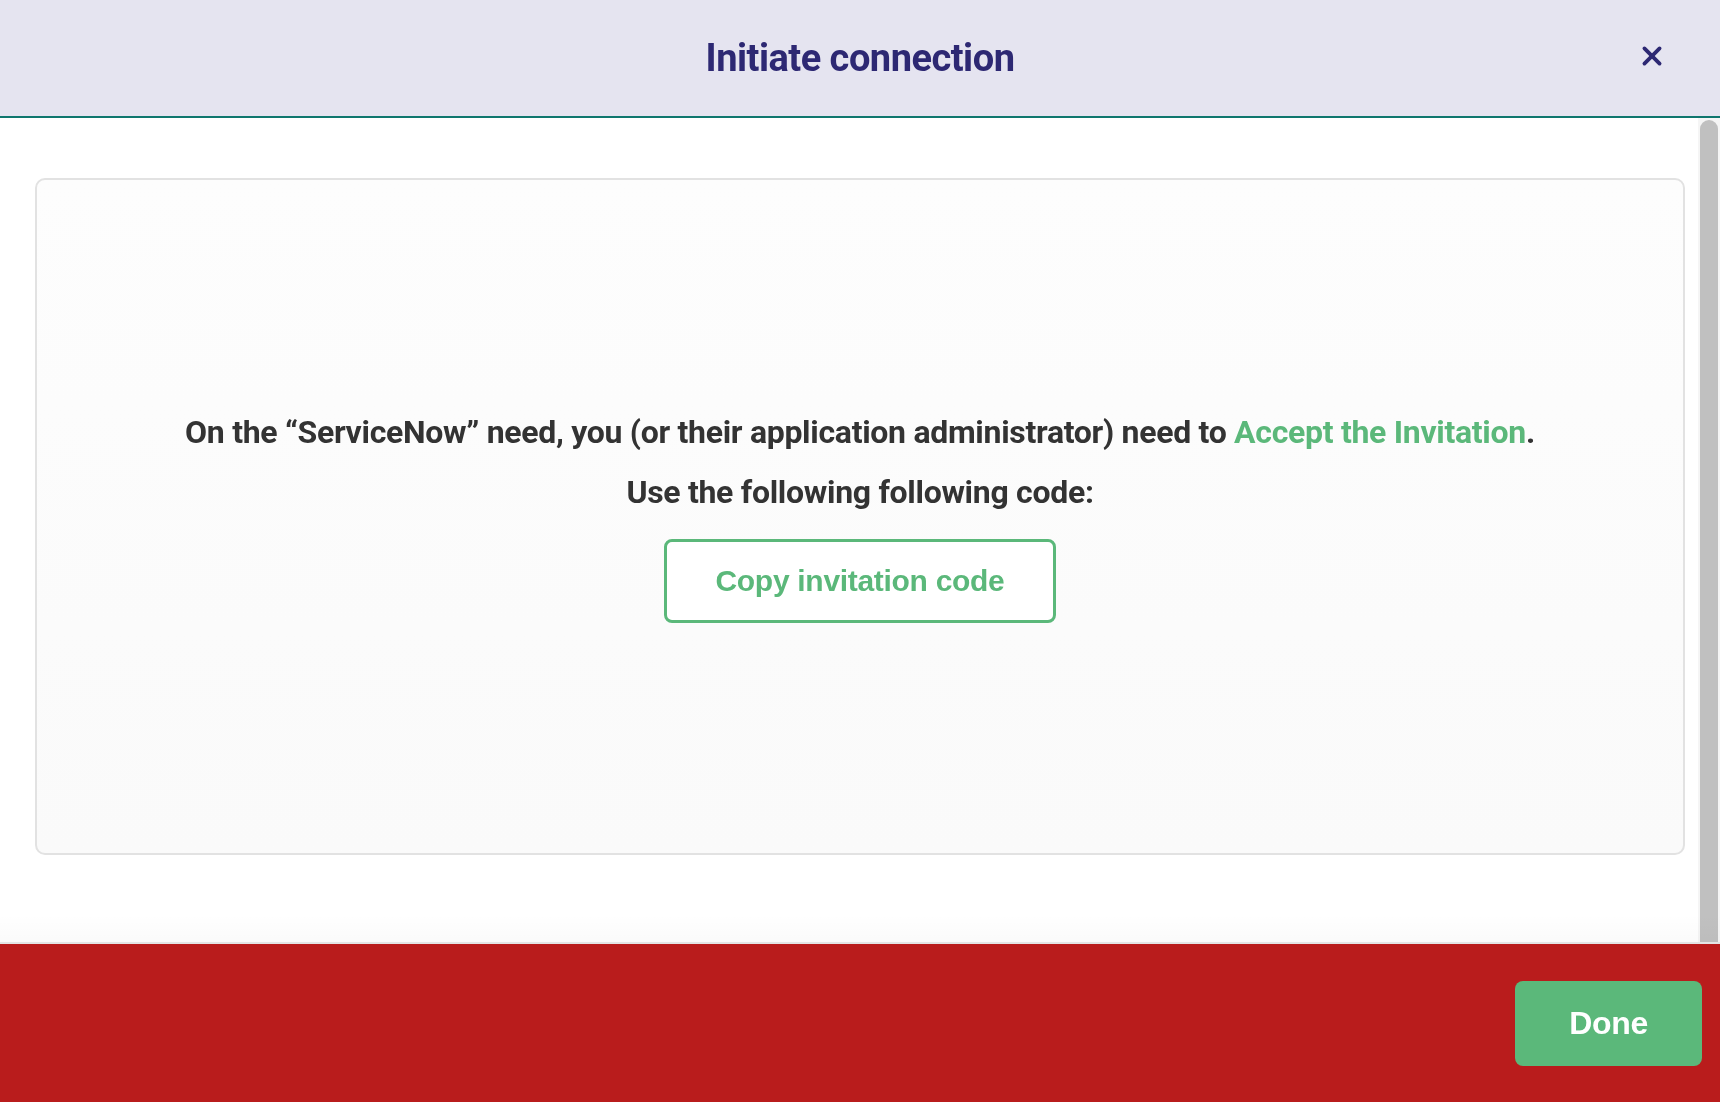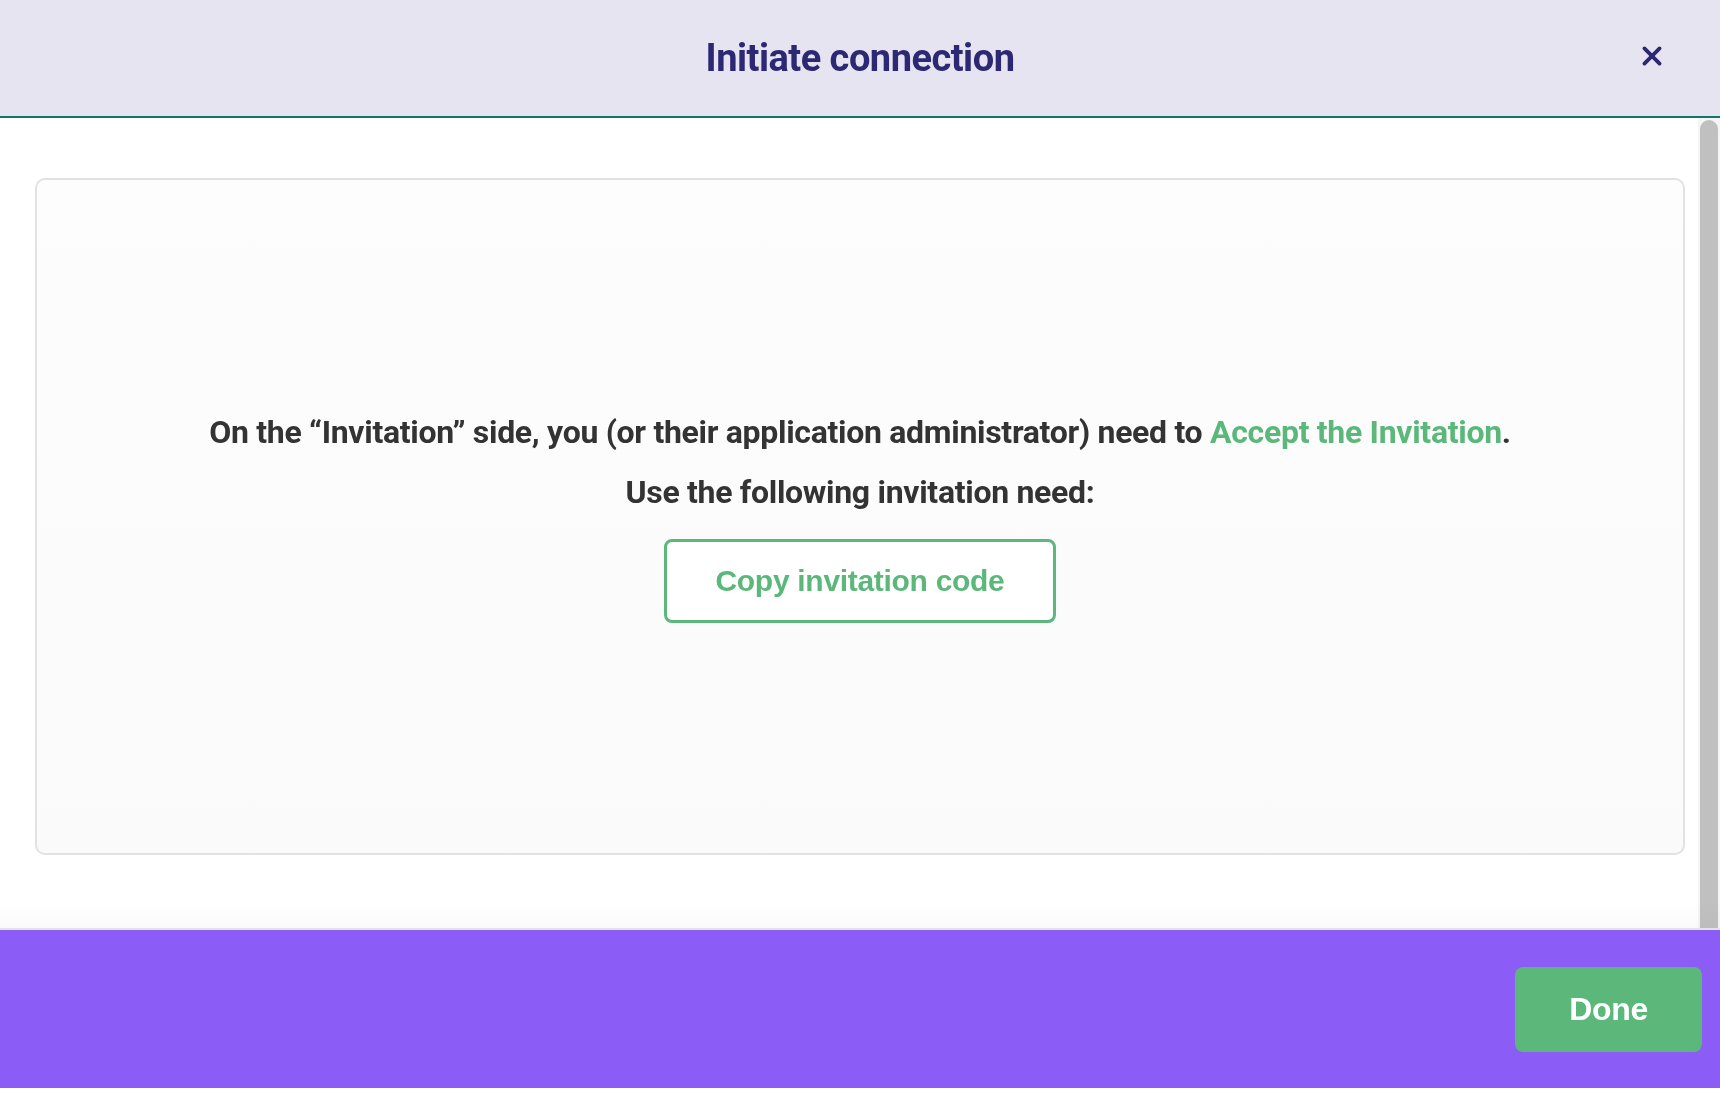--- a/index.html
+++ b/index.html
@@ -107,26 +107,26 @@
       border-radius: 8px;
       background: #ffffff;
       color: #5bb87a;
       font-size: 30px;
       font-weight: 700;
       cursor: pointer;
       letter-spacing: -0.3px;
     }
     .modal-footer {
       position: absolute;
-      bottom: 14px;
+      bottom: 0;
       left: 0;
       width: 100%;
       height: 160px;
       border-top: 2px solid #e8e8e8;
-      background: #8b5cf6;
+      background: #b91c1c;
       display: flex;
       align-items: center;
       justify-content: flex-end;
       padding-right: 18px;
     }
     .footer-divider-shadow {
       position: absolute;
       top: -30px;
       left: 0;
       width: 100%;
@@ -160,23 +160,23 @@
   </div>
 </div>
 
 <div class="scrollbar-track">
   <div class="scrollbar-thumb"></div>
 </div>
 
 <div class="modal-body">
   <div class="content-card">
     <div class="instruction-line">
-      <span>On the “Invitation” side, you (or their application administrator) need to </span><span class="link">Accept the Invitation</span><span>.</span>
+      <span>On the “ServiceNow” need, you (or their application administrator) need to </span><span class="link">Accept the Invitation</span><span>.</span>
     </div>
-    <div class="instruction-subline">Use the following invitation need:</div>
+    <div class="instruction-subline">Use the following following code:</div>
     <button class="copy-button">Copy invitation code</button>
   </div>
 </div>
 
 <div class="modal-footer">
   <div class="footer-divider-shadow"></div>
   <button class="done-button">Done</button>
 </div>
 
 </body></html>

